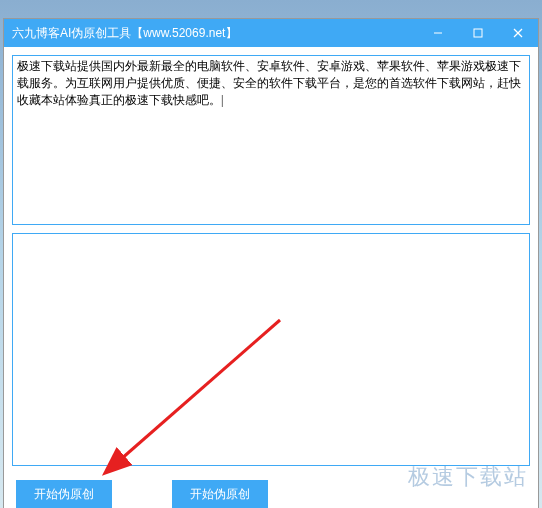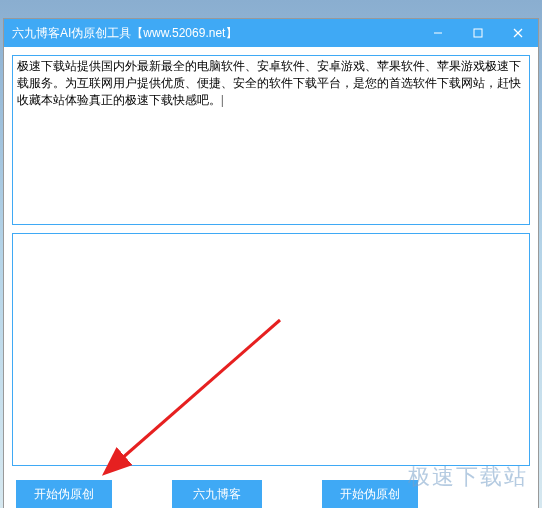--- a/index.html
+++ b/index.html
@@ -136,21 +136,20 @@
           </svg>
       </div>
     </div>
   </div>
   <div class="content">
     <textarea class="textarea textarea-top" style="">极速下载站提供国内外最新最全的电脑软件、安卓软件、安卓游戏、苹果软件、苹果游戏极速下载服务。为互联网用户提供优质、便捷、安全的软件下载平台，是您的首选软件下载网站，赶快收藏本站体验真正的极速下载快感吧。|</textarea>
     <textarea class="textarea textarea-bottom" style=""></textarea>
   </div>
   <div class="button-bar">
     <button class="action-btn">开始伪原创</button>
-    <button class="action-btn">六九博客</button>
     <button class="action-btn">开始伪原创</button>
   </div>
 </div>
 
 <svg class="arrow-overlay" width="200" height="170">
   <defs>
     <marker id="arrowhead" markerWidth="10" markerHeight="8" refX="2" refY="4" orient="auto">
       <polygon points="0 0, 10 4, 0 8" fill="#e62020"></polygon>
     </marker>
   </defs>

